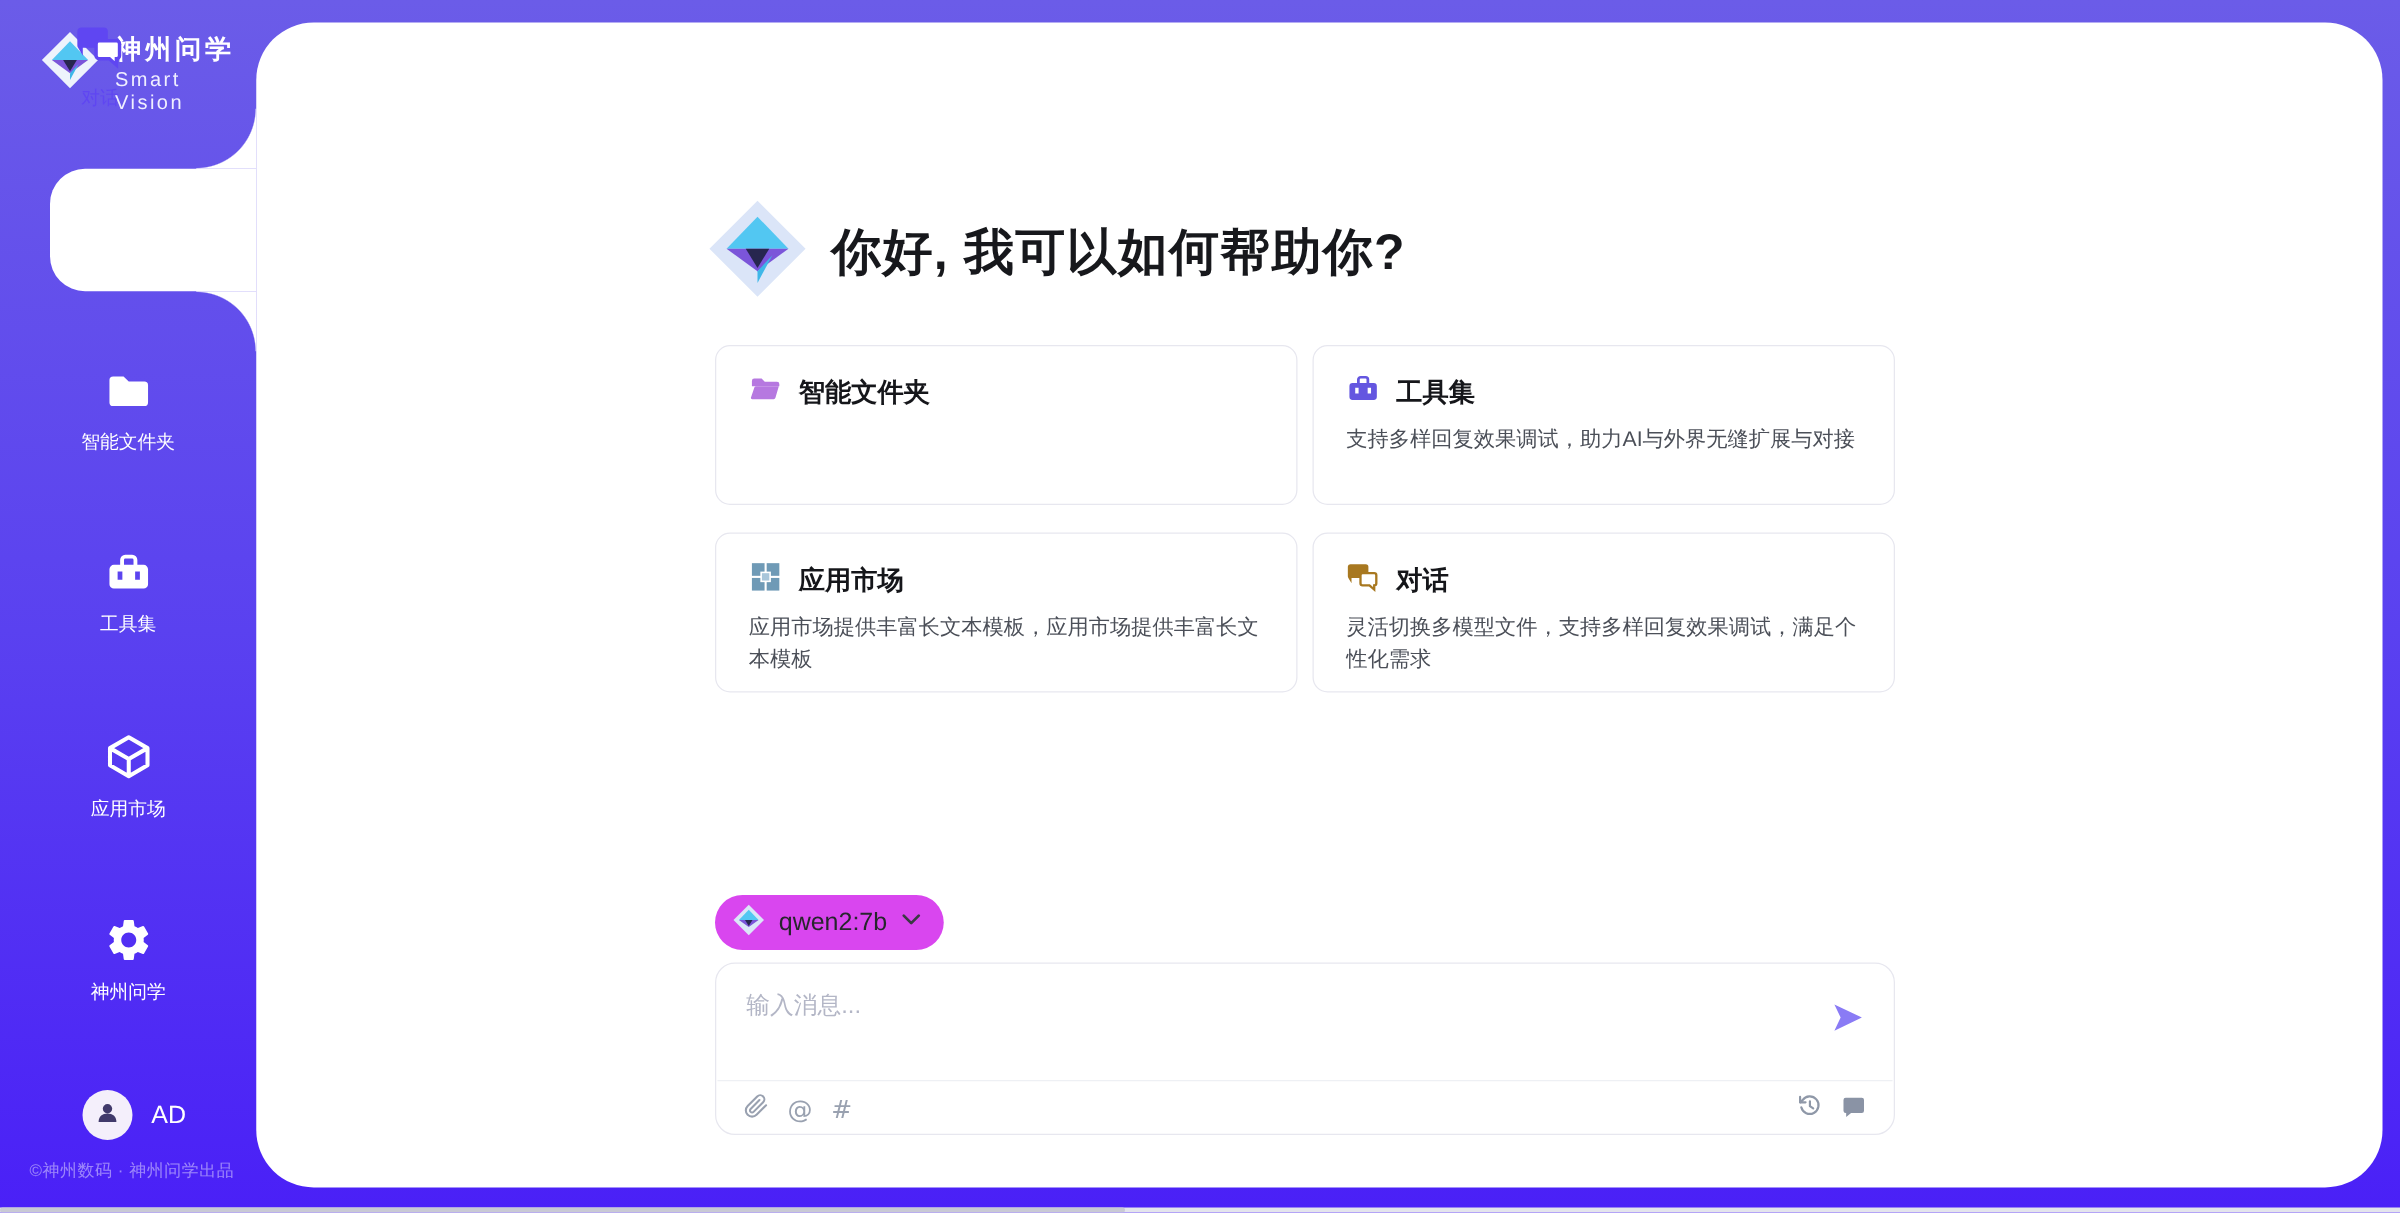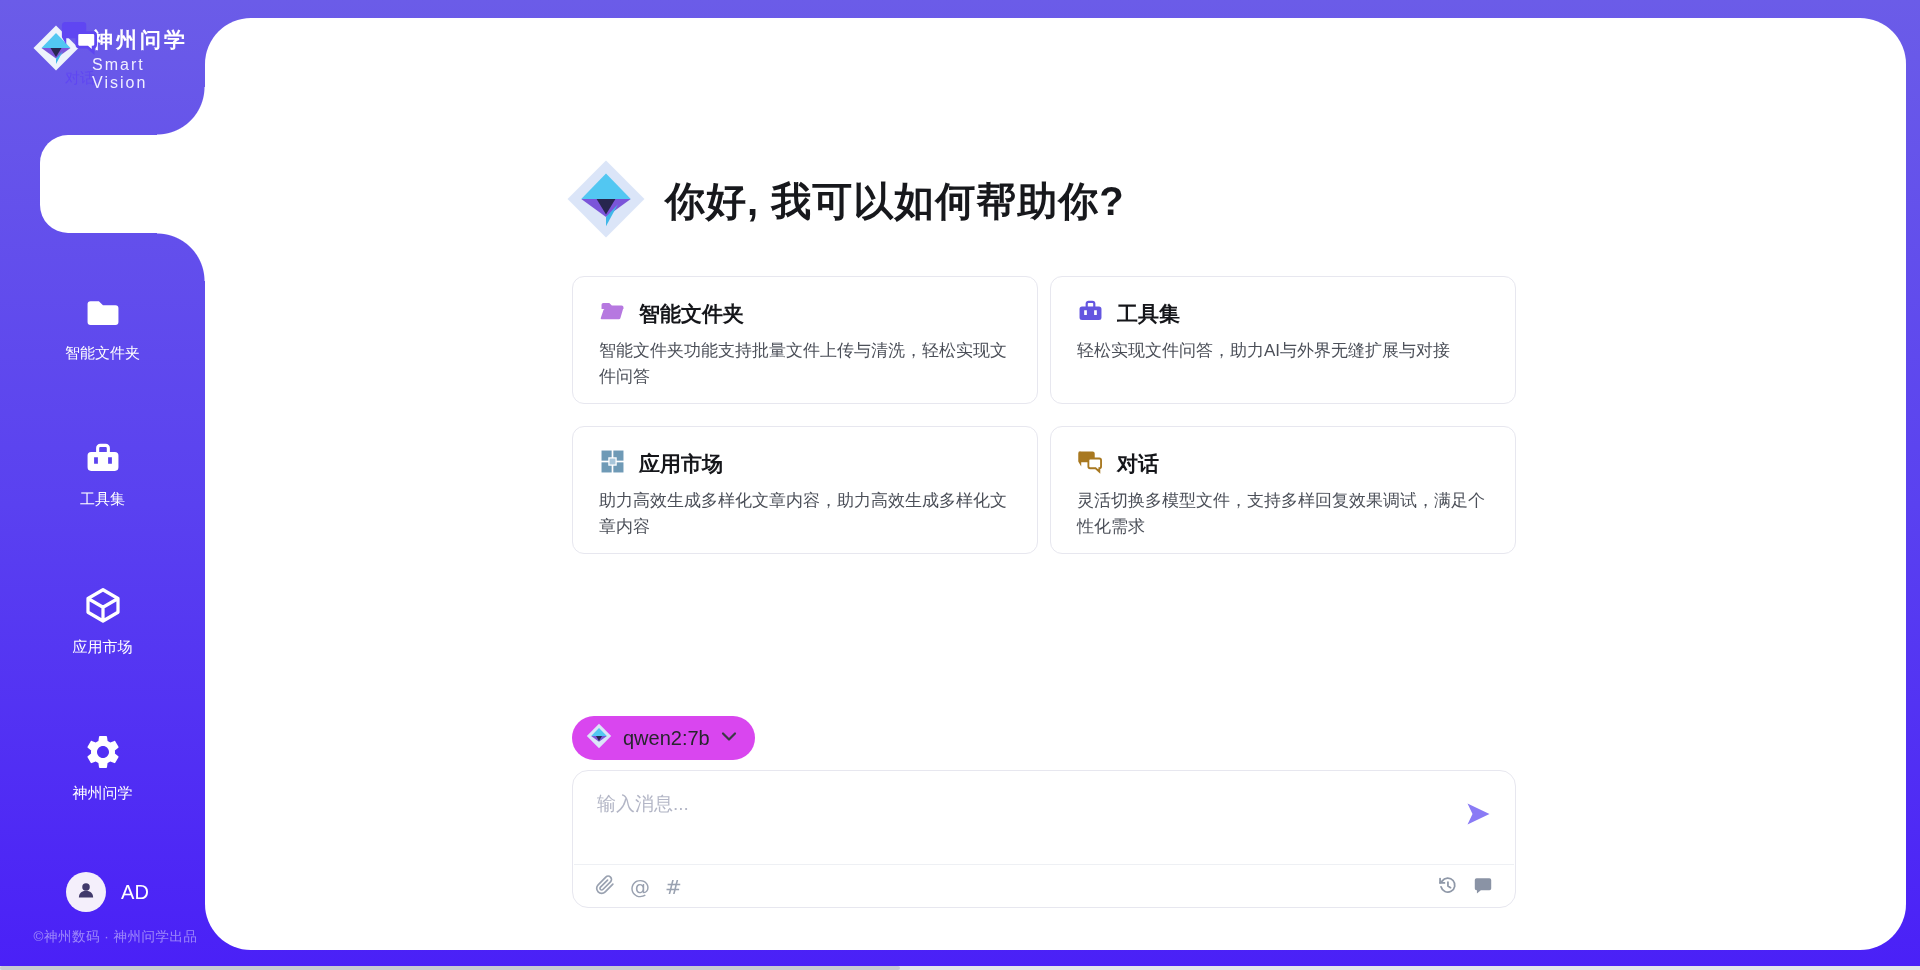--- a/index.html
+++ b/index.html
@@ -37,21 +37,21 @@
 
   .nav-item { position:absolute; left:0; width:205px; display:flex; flex-direction:column;
               align-items:center; gap:9px; color:#ffffff; cursor:pointer; }
   .nav-label { font-size:15px; line-height:1; }
 
   .user-row { position:absolute; left:0; top:872px; width:215px; display:flex;
               align-items:center; justify-content:center; gap:15px; }
   .avatar { width:40px; height:40px; border-radius:50%; background:#f4effb;
             display:flex; align-items:center; justify-content:center; }
   .user-name { color:#fff; font-size:20px; }
-  .side-footer { position:absolute; left:13px; top:928px; width:205px; text-align:center;
+  .side-footer { position:absolute; left:3px; top:928px; width:205px; text-align:center;
                  color:rgba(255,255,255,0.45); font-size:13.5px; letter-spacing:0.5px; }
 
   
   .greeting { position:absolute; left:360px; top:140px; display:flex; align-items:center; gap:18px; }
   .greeting-title { font-size:40px; font-weight:bold; color:#17181c; letter-spacing:1px; }
 
   
   .cards { position:absolute; left:367px; top:258px; width:944px;
            display:grid; grid-template-columns:1fr 1fr; column-gap:12px; row-gap:22px; }
   .card { background:#fff; border:1px solid #e7e7ef; border-radius:12px; height:128px;
@@ -112,52 +112,51 @@
     <div class="card">
       <div class="card-head">
         <span>
           <svg width="27" height="27" viewBox="0 0 32 32">
             <path d="M3 8 a2.2 2.2 0 0 1 2.2-2.2 h7 l3 3 h11.6 a2.2 2.2 0 0 1 2.2 2.2 v2 H3 Z" fill="#b678e0"></path>
             <path d="M7 13 h21.5 l-3.2 11 a1.8 1.8 0 0 1 -1.7 1.3 H3.3 a1.3 1.3 0 0 1 -1.2 -1.7 L5.3 14.3 A1.8 1.8 0 0 1 7 13 Z" fill="#b678e0"></path>
           </svg>
         </span>
         <span class="card-title">智能文件夹</span>
       </div>
-      <div class="card-desc">智能文件夹功能支持批量文件上传与清洗，轻松实现文件问答</div>
     </div>
 
     <div class="card">
       <div class="card-head">
         <span>
           <svg width="27" height="27" viewBox="0 0 32 32" style="color:#6456e0">
             <rect x="11.5" y="4.5" width="9" height="8" rx="2.2" fill="none" stroke="currentColor" stroke-width="2.6"></rect>
             <path fill-rule="evenodd" fill="currentColor" d="M6 10 h20 a3 3 0 0 1 3 3 v10 a3 3 0 0 1 -3 3 H6 a3 3 0 0 1 -3 -3 V13 a3 3 0 0 1 3 -3 Z
                  M8.5 14.5 h3.2 v5.5 h-3.2 Z M20.3 14.5 h3.2 v5.5 h-3.2 Z"></path>
           </svg>
         </span>
         <span class="card-title">工具集</span>
       </div>
-      <div class="card-desc">轻松实现文件问答，助力AI与外界无缝扩展与对接</div>
+      <div class="card-desc">支持多样回复效果调试，助力AI与外界无缝扩展与对接</div>
     </div>
 
     <div class="card">
       <div class="card-head">
         <span>
           <svg width="27" height="27" viewBox="0 0 32 32">
             <rect x="3" y="3" width="12" height="12" fill="#6f9ab6"></rect>
             <rect x="17" y="3" width="12" height="12" fill="#6f9ab6"></rect>
             <rect x="3" y="17" width="12" height="12" fill="#6f9ab6"></rect>
             <rect x="17" y="17" width="12" height="12" fill="#6f9ab6"></rect>
             <rect x="11" y="11" width="10" height="10" fill="#ffffff"></rect>
             <rect x="12.5" y="12.5" width="7" height="7" fill="#a9c6da"></rect>
           </svg>
         </span>
         <span class="card-title">应用市场</span>
       </div>
-      <div class="card-desc">助力高效生成多样化文章内容，助力高效生成多样化文章内容</div>
+      <div class="card-desc">应用市场提供丰富长文本模板，应用市场提供丰富长文本模板</div>
     </div>
 
     <div class="card">
       <div class="card-head">
         <span>
           <svg width="27" height="27" viewBox="0 0 32 32" style="color:#a87820">
             <path d="M4.5 4 h14 a2.5 2.5 0 0 1 2.5 2.5 v8 a2.5 2.5 0 0 1 -2.5 2.5 h-8.5 l-5 0 v5 l-3 -5 a2.5 2.5 0 0 1 -0.5 -1.5 v-9 A2.5 2.5 0 0 1 4.5 4 Z" fill="currentColor"></path>
             <path d="M15.5 12.5 h11 a2 2 0 0 1 2 2 v7.5 a2 2 0 0 1 -2 2 v4 l-4.5 -4 h-6.5 a2 2 0 0 1 -2 -2 v-7.5 a2 2 0 0 1 2 -2 Z" fill="#ffffff" stroke="currentColor" stroke-width="2.2"></path>
           </svg>
         </span>

